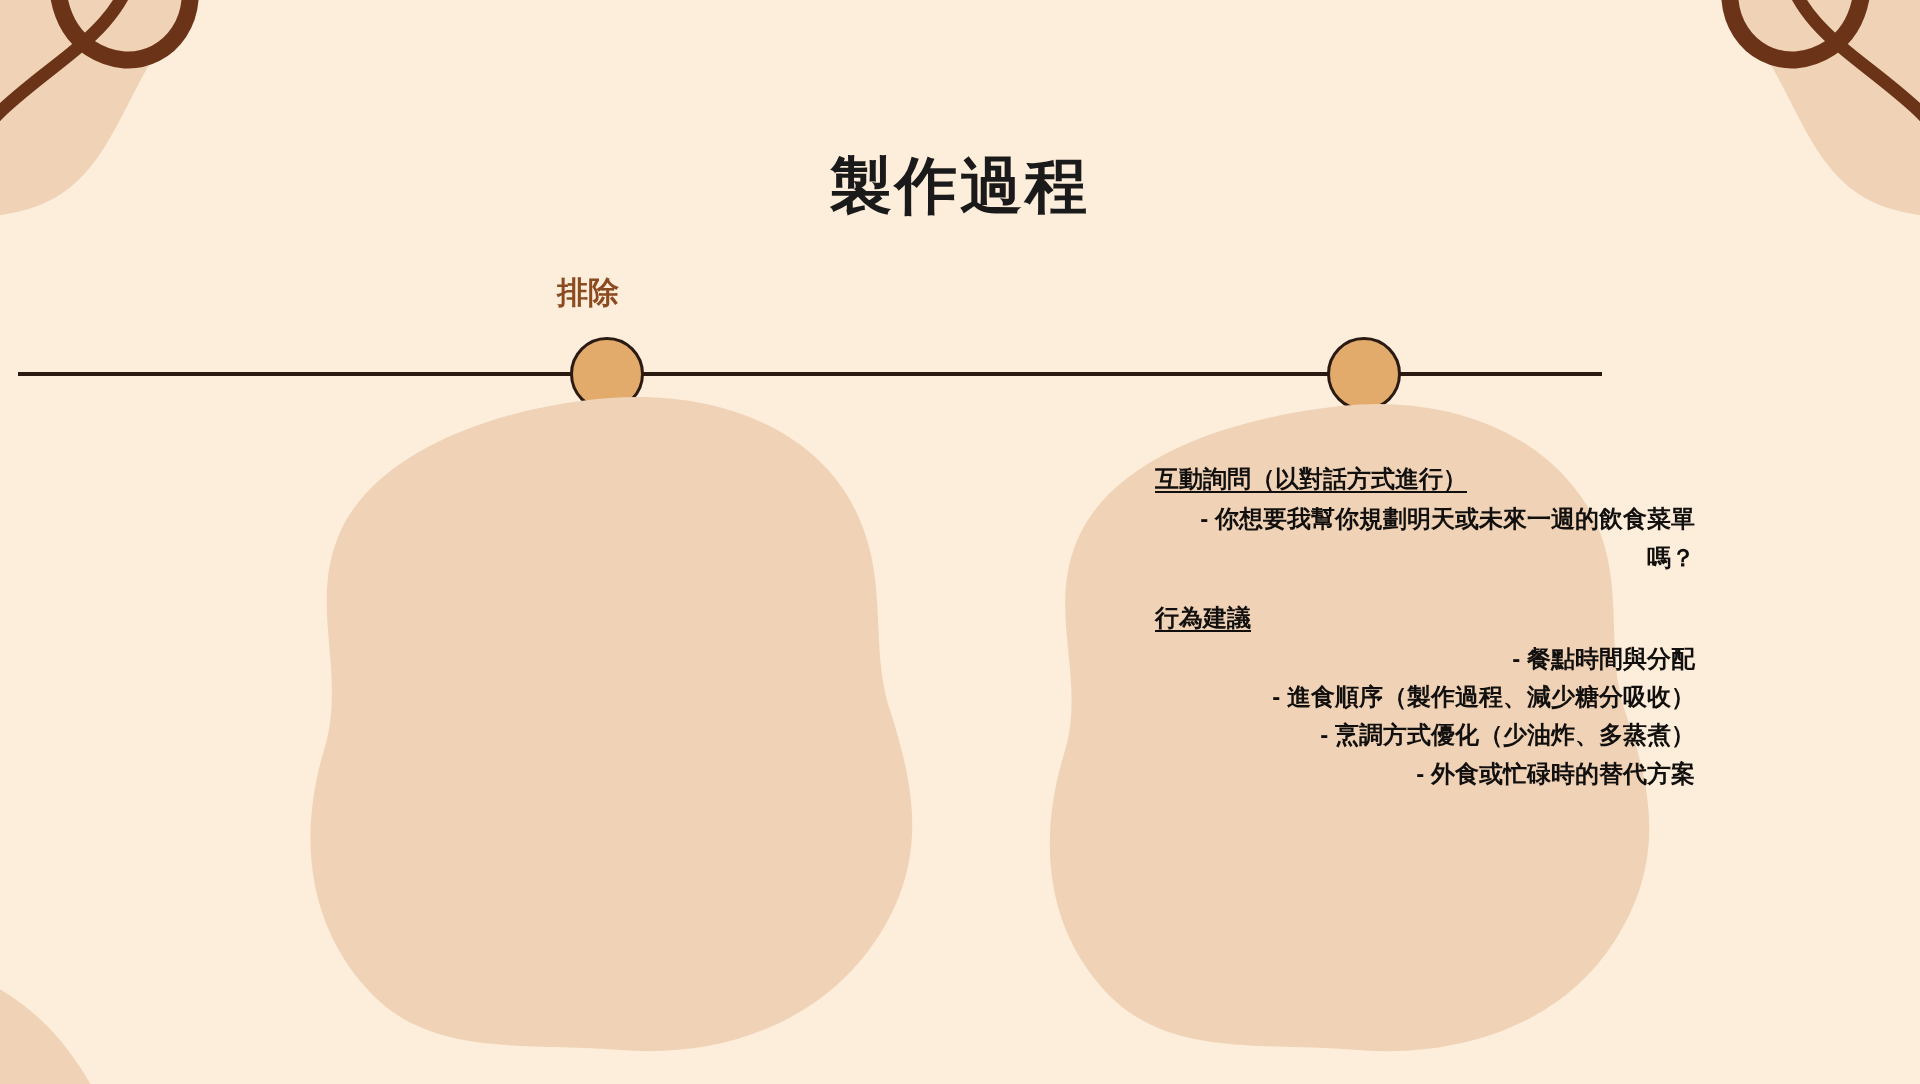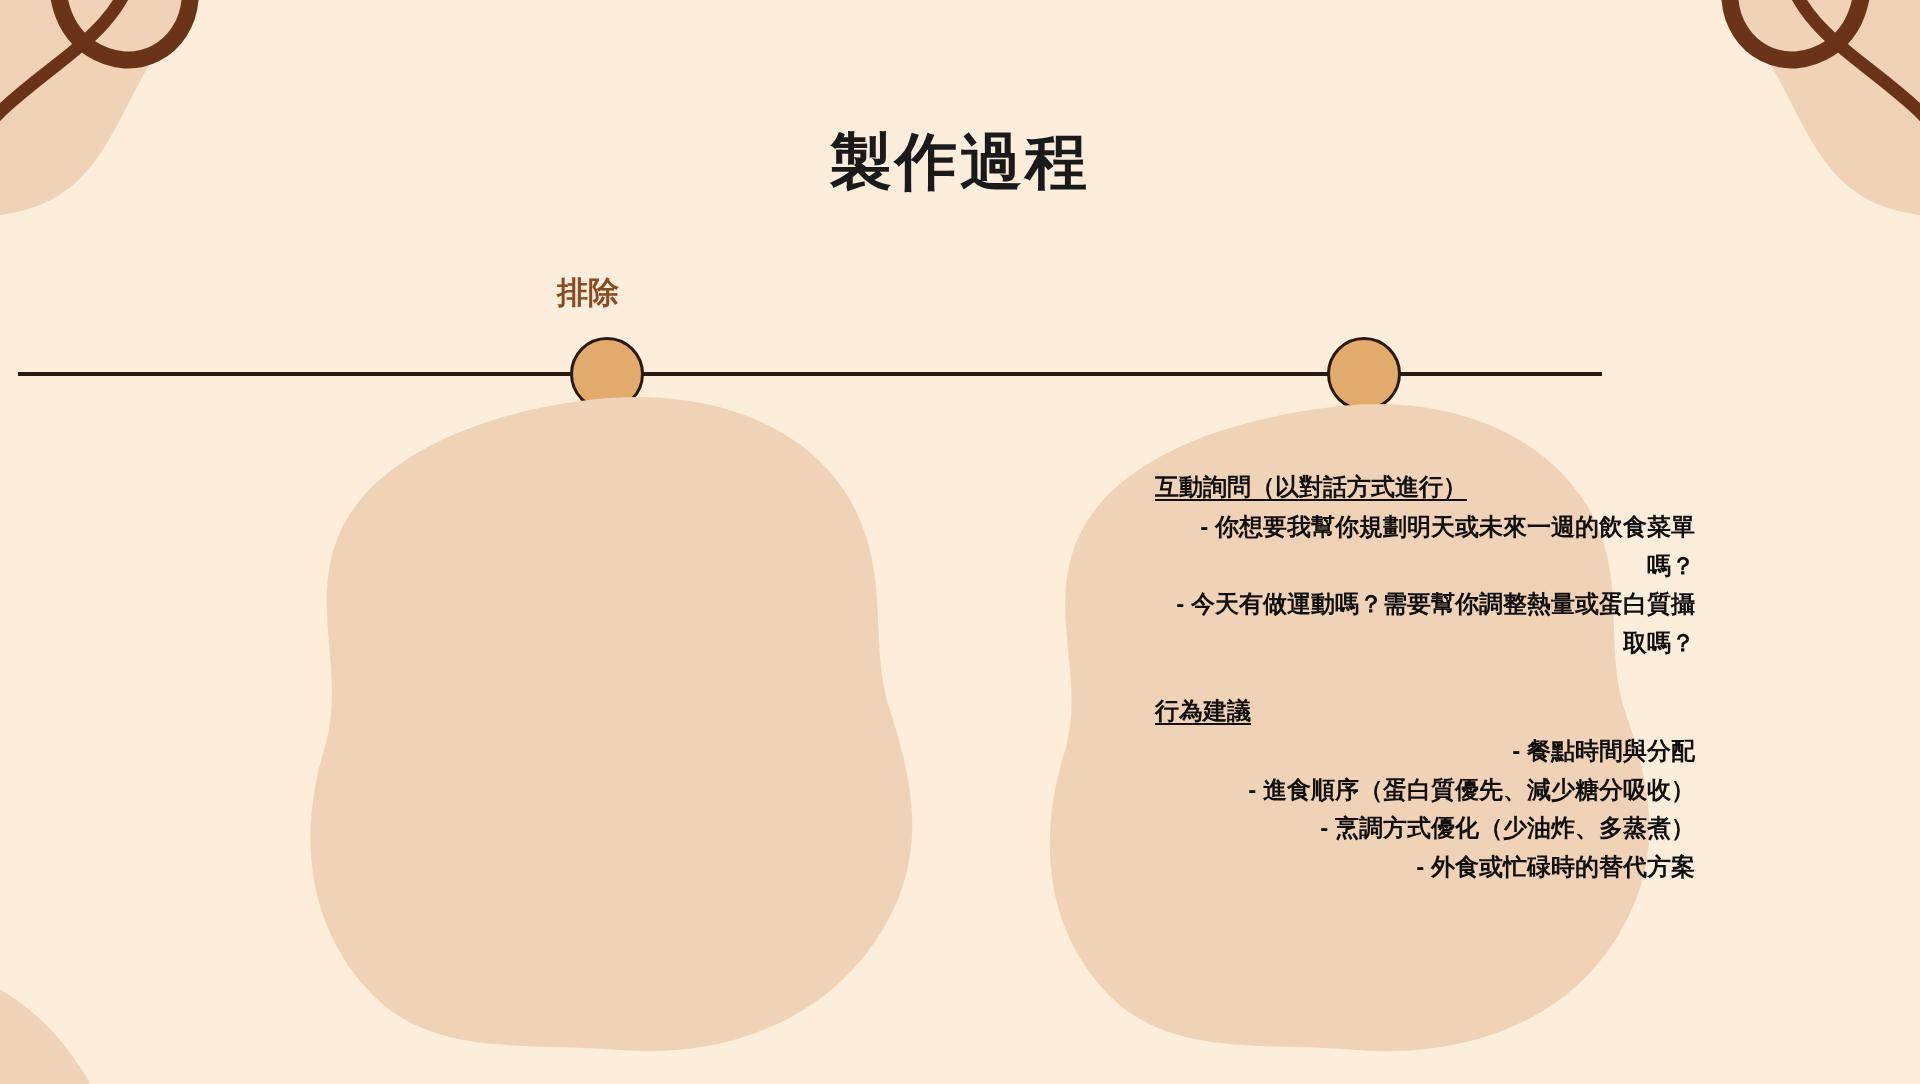--- a/index.html
+++ b/index.html
@@ -19,21 +19,21 @@
 
   
   .corner-deco { position: absolute; pointer-events: none; }
   .corner-tl { top: -40px; left: -60px; }
   .corner-tr { top: -40px; right: -60px; }
   .corner-bl { bottom: -130px; left: -110px; }
 
   
   #title {
     position: absolute;
-    top: 128px;
+    top: 152px;
     left: 0;
     width: 1920px;
     text-align: center;
     font-size: 62px;
     font-weight: bold;
     color: #1a1a1a;
     letter-spacing: 3px;
     line-height: 1.1;
   }
 
@@ -91,21 +91,20 @@
     top: 460px;
     left: 1155px;
     width: 540px;
     font-size: 24px;
   }
   .section-head {
     text-decoration: underline;
     text-underline-offset: 4px;
     margin-bottom: 2px;
     display: block;
-    margin-top: 8px;
   }
   .gap { height: 22px; }
   .bullet-line { display: block; text-align: right; }
   .text-left .bullet-line { margin-bottom: 2px; }
 </style>
 </head>
 <body>
 
 <div id="slide">
 
@@ -157,24 +156,23 @@
       <path d="M310,6 C420,-6 512,34 556,104 C600,176 572,244 596,314
                C622,390 636,462 584,542 C530,626 428,658 328,650
                C226,642 136,658 74,590 C12,522 10,432 34,354
                C58,278 14,208 50,134 C88,56 200,18 310,6 Z" fill="#f0d3b6"></path>
     </svg>
   </div>
 
   <div class="blob-text text-right">
     <span class="section-head">互動詢問（以對話方式進行）</span>
     <span class="bullet-line">-  你想要我幫你規劃明天或未來一週的飲食菜單嗎？</span>
-    <span class="bullet-line">-  今天有做運動嗎？需要幫你調整熱量或蛋白質攝取嗎？</span>
 
     <div class="gap"></div>
 
     <span class="section-head">行為建議</span>
     <span class="bullet-line">-  餐點時間與分配</span>
-    <span class="bullet-line">-  進食順序（蛋白質優先、減少糖分吸收）</span>
+    <span class="bullet-line">-  進食順序（製作過程、減少糖分吸收）</span>
     <span class="bullet-line">-  烹調方式優化（少油炸、多蒸煮）</span>
     <span class="bullet-line">-  外食或忙碌時的替代方案</span>
   </div>
 
 </div>
 
 </body></html>

